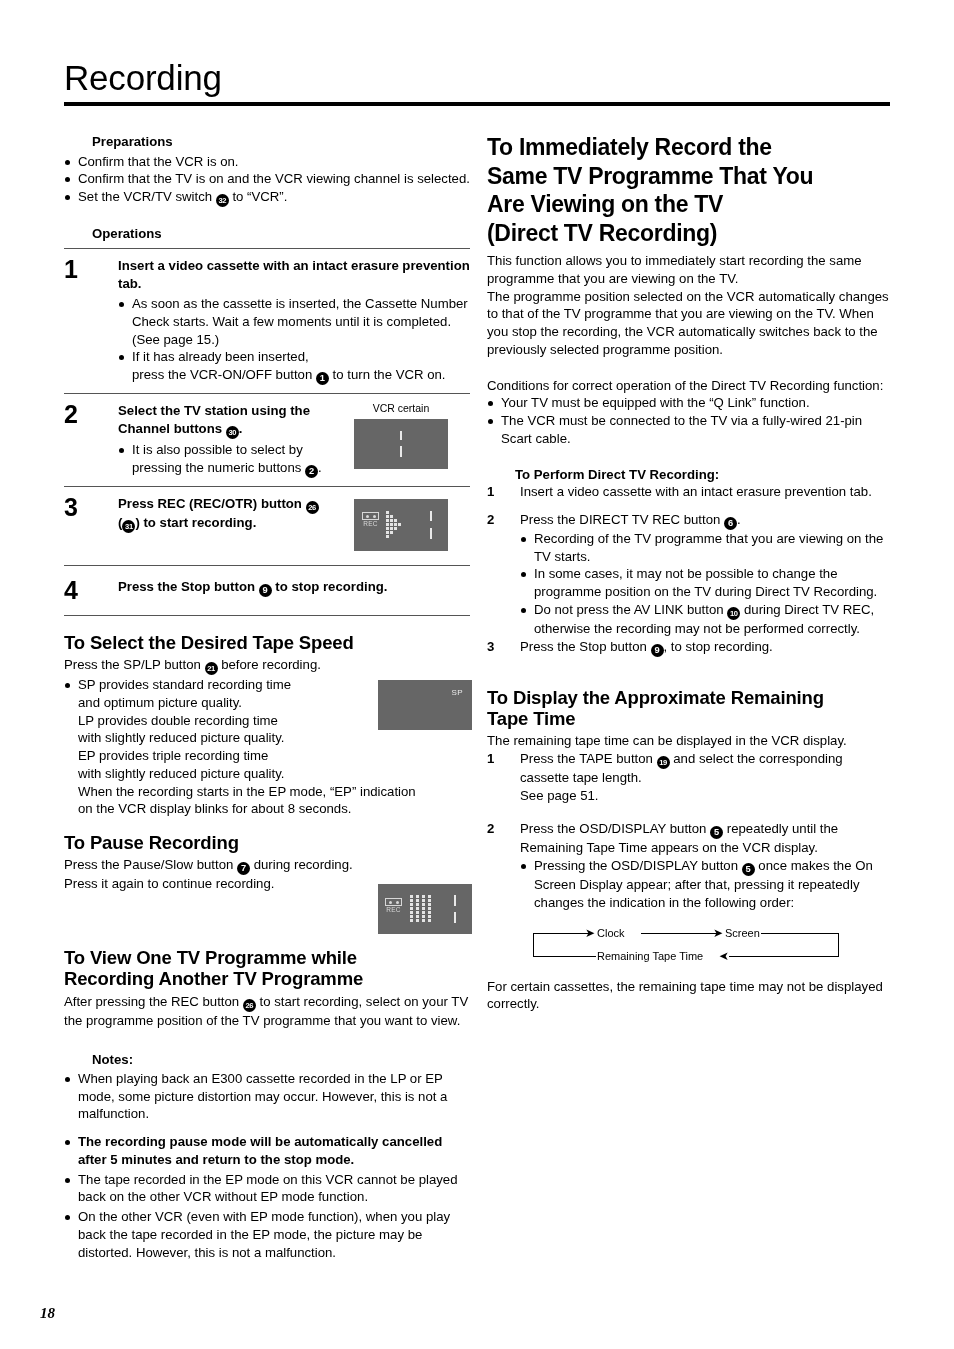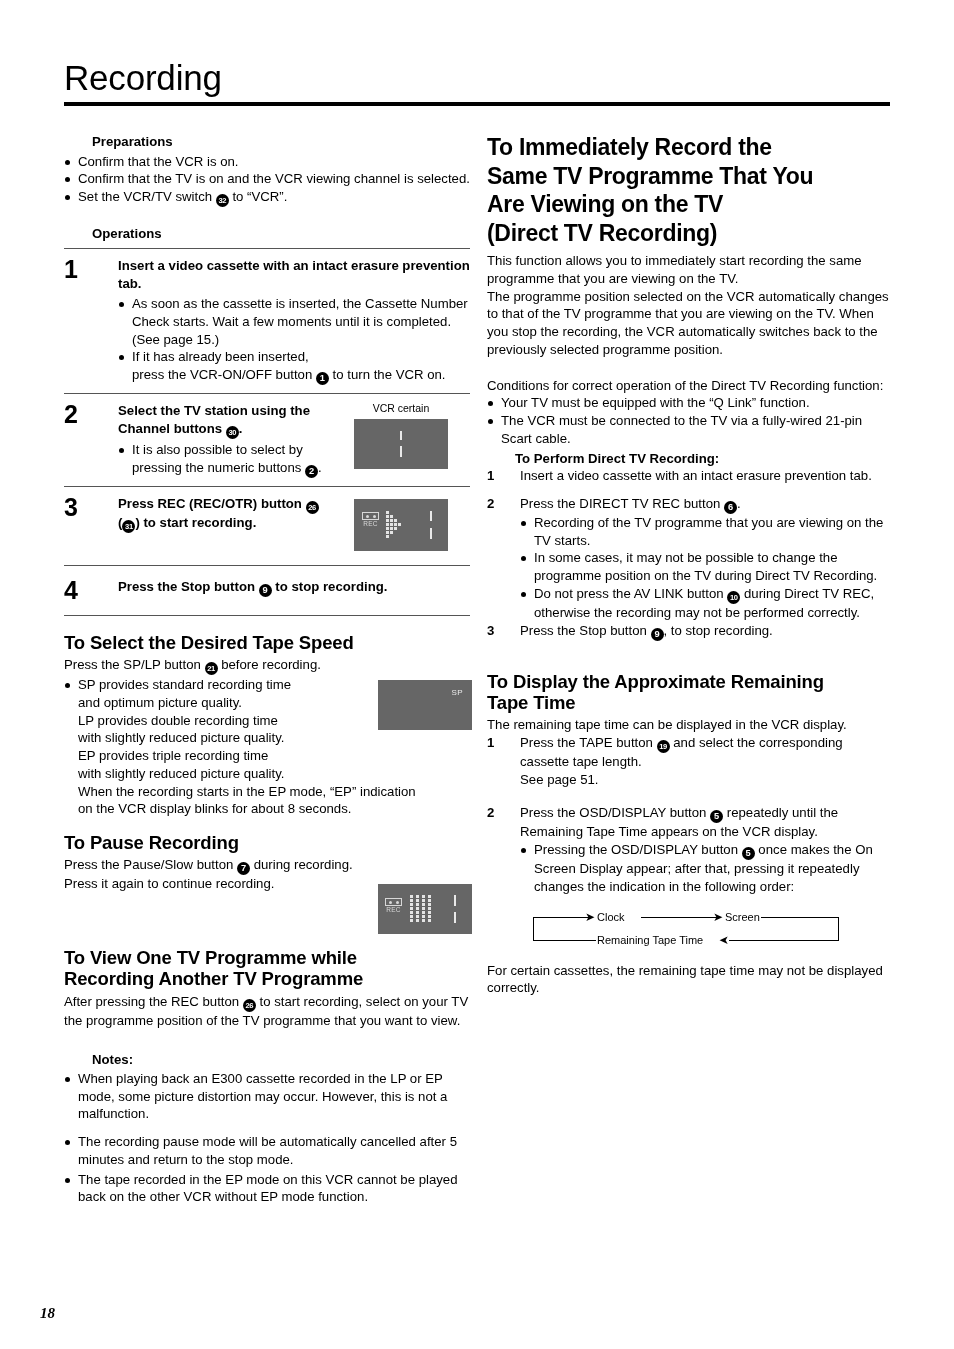--- a/index.html
+++ b/index.html
@@ -372,22 +372,23 @@
         <span>To View One TV Programme while</span><br>
         <span>Recording Another TV Programme</span>
       </div>
       <div class="body" style="margin-top:3px;">After pressing the REC button <span class="cnum s2">26</span> to start recording, select on your TV the programme position of the TV programme that you want to view.</div>
     </div>
 
     <div style="margin-top:22px;">
       <div class="sub-bold">Notes:</div>
       <ul class="bullets" style="margin-top:1px;">
         <li style="margin-bottom:10px;"><span>When playing back an E300 cassette recorded in the LP or EP mode, some picture distortion may occur. However, this is not a malfunction.</span></li>
-        <li style="margin-bottom:2px;"><span>The recording pause mode will be automatically cancelled after 5 minutes and return to the stop mode.</span></li>
+        <li style="margin-bottom:2px;font-weight:bold;"><span>The recording pause mode will be automatically cancelled after 5 minutes and return to the stop mode.</span></li>
         <li style="margin-bottom:2px;"><span>The tape recorded in the EP mode on this VCR cannot be played back on the other VCR without EP mode function.</span></li>
+        <li><span>On the other VCR (even with EP mode function), when you play back the tape recorded in the EP mode, the picture may be distorted. However, this is not a malfunction.</span></li>
       </ul>
     </div>
 
   </div>
 
   <div class="col-right">
 
     <div class="h1-right">
       <span>To Immediately Record the</span><br>
       <span>Same TV Programme That You</span><br>
@@ -397,21 +398,21 @@
 
     <div class="body" style="margin-top:5px;">This function allows you to immediately start recording the same programme that you are viewing on the TV.</div>
     <div class="body">The programme position selected on the VCR automatically changes to that of the TV programme that you are viewing on the TV. When you stop the recording, the VCR automatically switches back to the previously selected programme position.</div>
 
     <div class="body" style="margin-top:18px;">Conditions for correct operation of the Direct TV Recording function:</div>
     <ul class="bullets">
       <li><span>Your TV must be equipped with the “Q Link” function.</span></li>
       <li><span>The VCR must be connected to the TV via a fully-wired 21-pin Scart cable.</span></li>
     </ul>
 
-    <div class="sub-bold" style="margin-top:2px;">To Perform Direct TV Recording:</div>
+    <div class="sub-bold" style="margin-top:18px;">To Perform Direct TV Recording:</div>
 
     <div class="nlist">
       <div class="nrow">
         <div class="n">1</div>
         <div class="t">Insert a video cassette with an intact erasure prevention tab.</div>
       </div>
 
       <div class="nrow" style="margin-top:10px;">
         <div class="n">2</div>
         <div class="t">Press the DIRECT TV REC button <span class="cnum s1">6</span>.</div>

